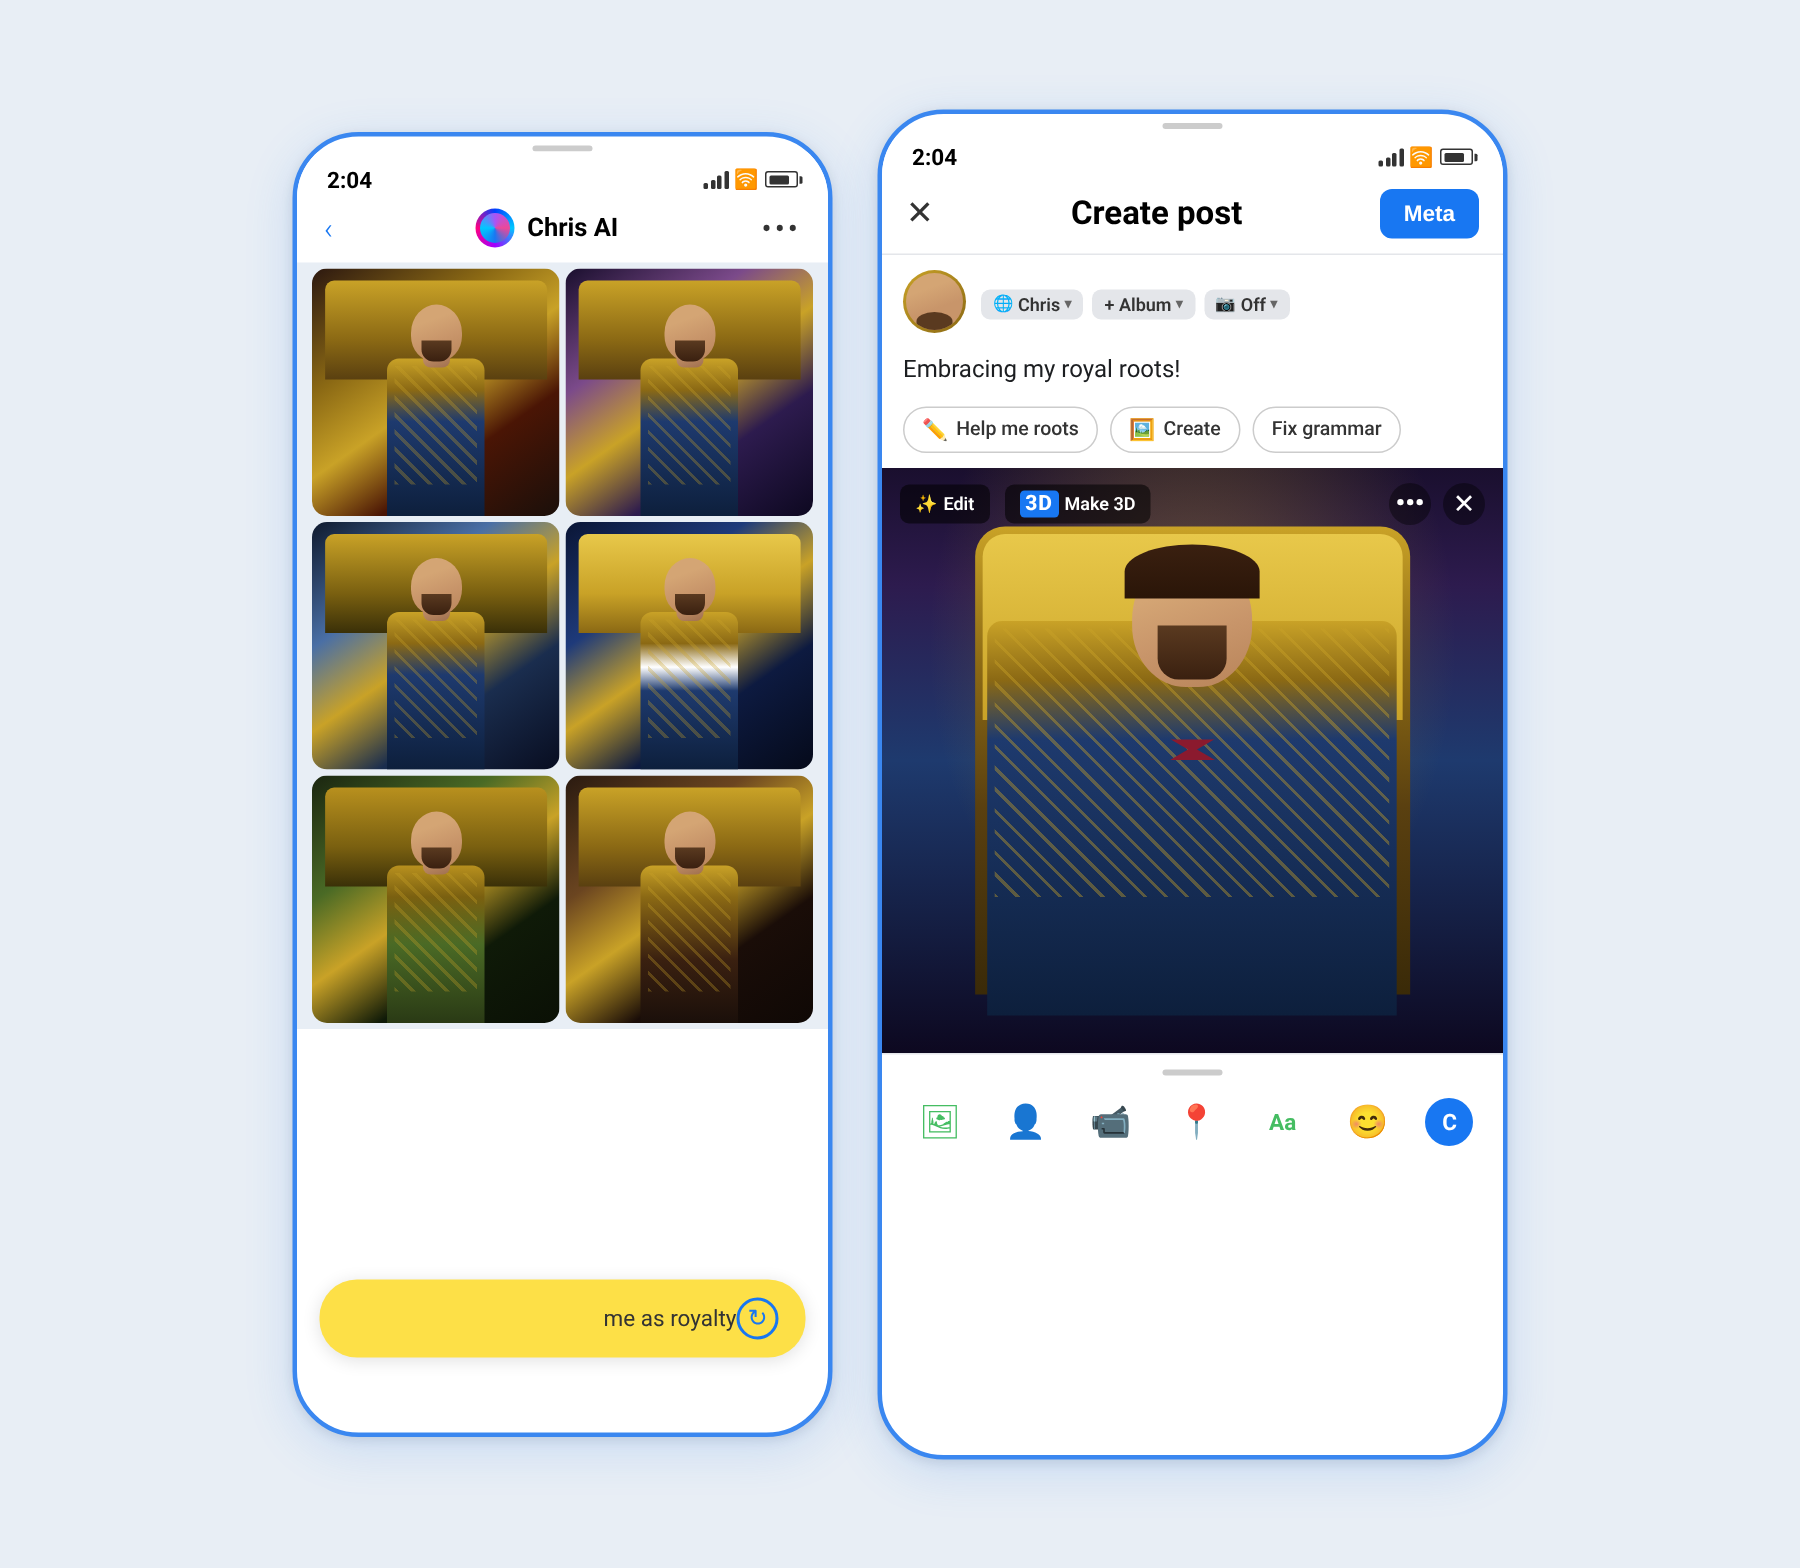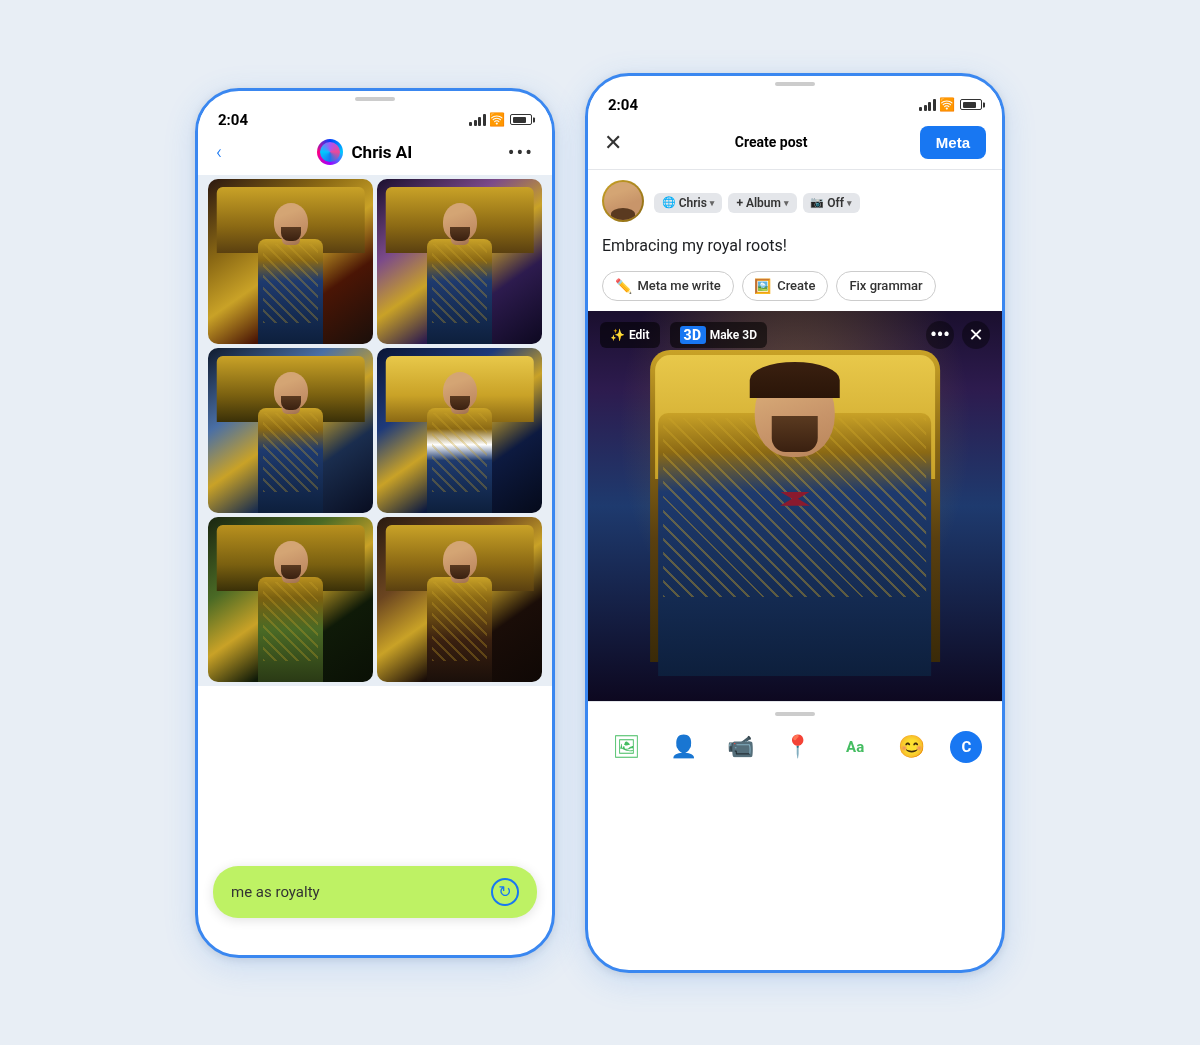--- a/index.html
+++ b/index.html
@@ -225,29 +225,29 @@
       width: 90%;
       height: 40%;
       background: linear-gradient(180deg, #c9a227 0%, #8b6914 60%, #5a4010 100%);
       border-radius: 6px 6px 0 0;
       z-index: 0;
     }
 
     
     .chat-input-bar {
       position: absolute;
-      bottom: 37px;
+      bottom: 50px;
       left: 15px;
       right: 15px;
-      background: #bef264;
+      background: #fde047;
       border-radius: 25px;
       padding: 12px 18px;
       display: flex;
       align-items: center;
-      justify-content: space-between;
+      justify-content: flex-end;
       box-shadow: 0 2px 12px rgba(0,0,0,0.12);
     }
 
     .chat-input-text {
       font-size: 15px;
       color: #333;
     }
 
     .refresh-icon {
       width: 28px;
@@ -270,21 +270,21 @@
       border-bottom: 1px solid #e4e6ea;
     }
 
     .close-btn {
       font-size: 22px;
       color: #333;
       cursor: pointer;
     }
 
     .create-post-title {
-      font-size: 14px;
+      font-size: 22px;
       font-weight: 700;
     }
 
     .post-btn {
       background: #1877f2;
       color: #fff;
       border: none;
       border-radius: 8px;
       padding: 8px 16px;
       font-size: 15px;
@@ -865,21 +865,21 @@
           </div>
         </div>
       </div>
     </div>
 
     <div class="post-text">Embracing my royal roots!</div>
 
     <div class="ai-pills">
       <div class="ai-pill">
         <span class="ai-pill-icon">✏️</span>
-        <span>Meta me write</span>
+        <span>Help me roots</span>
       </div>
       <div class="ai-pill">
         <span class="ai-pill-icon">🖼️</span>
         <span>Create</span>
       </div>
       <div class="ai-pill">
         <span>Fix grammar</span>
       </div>
     </div>
 

